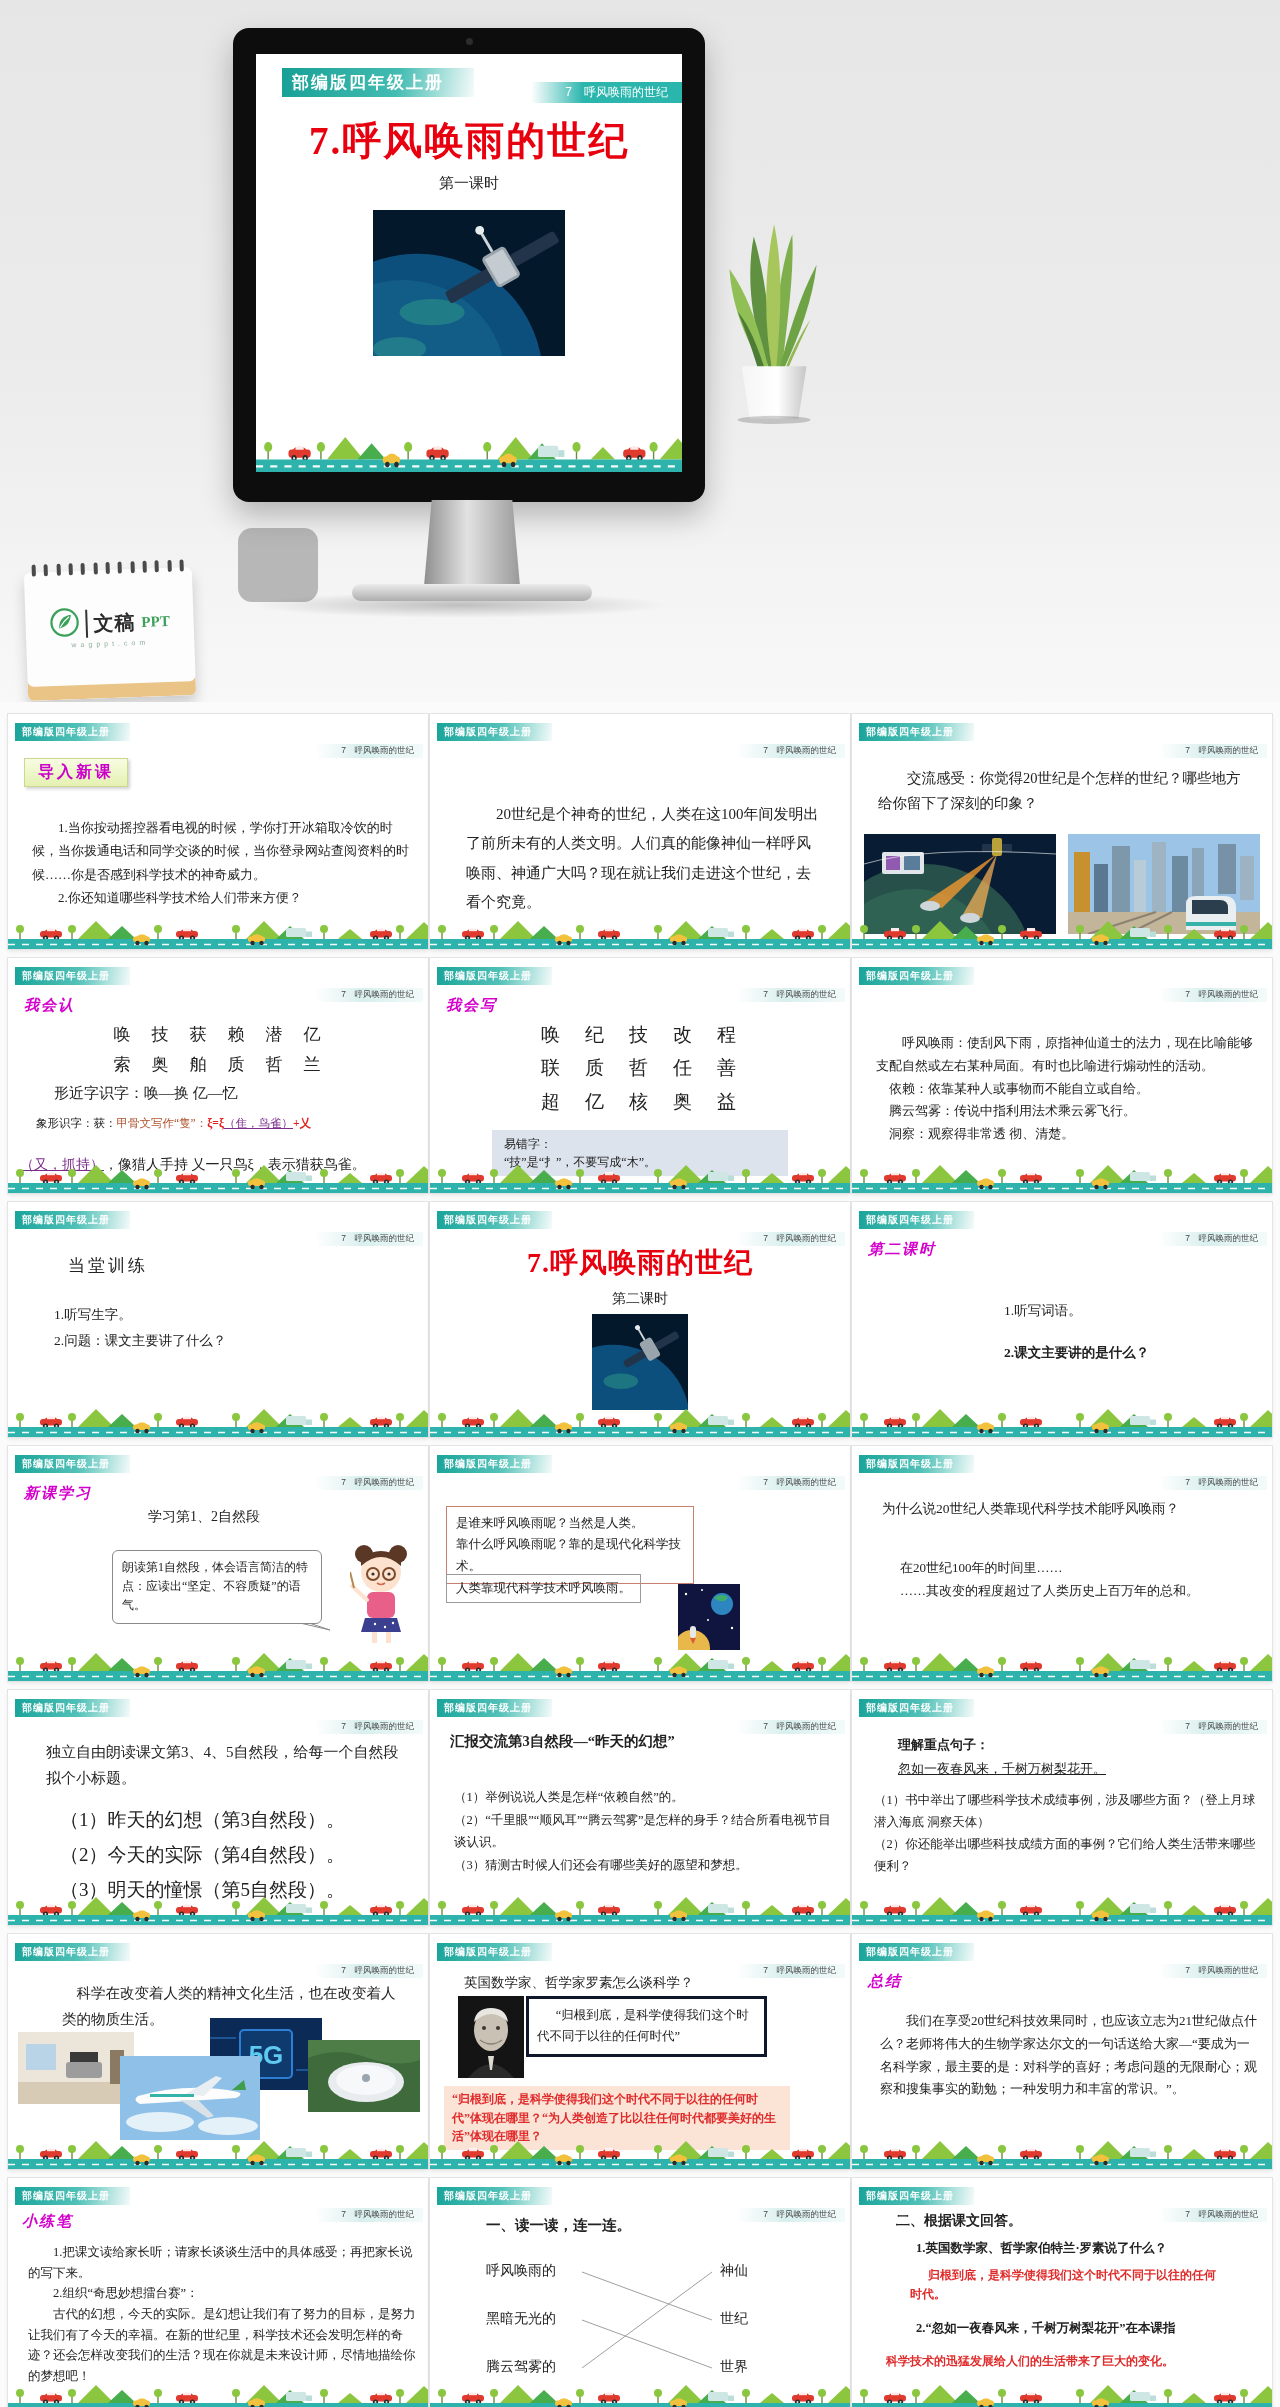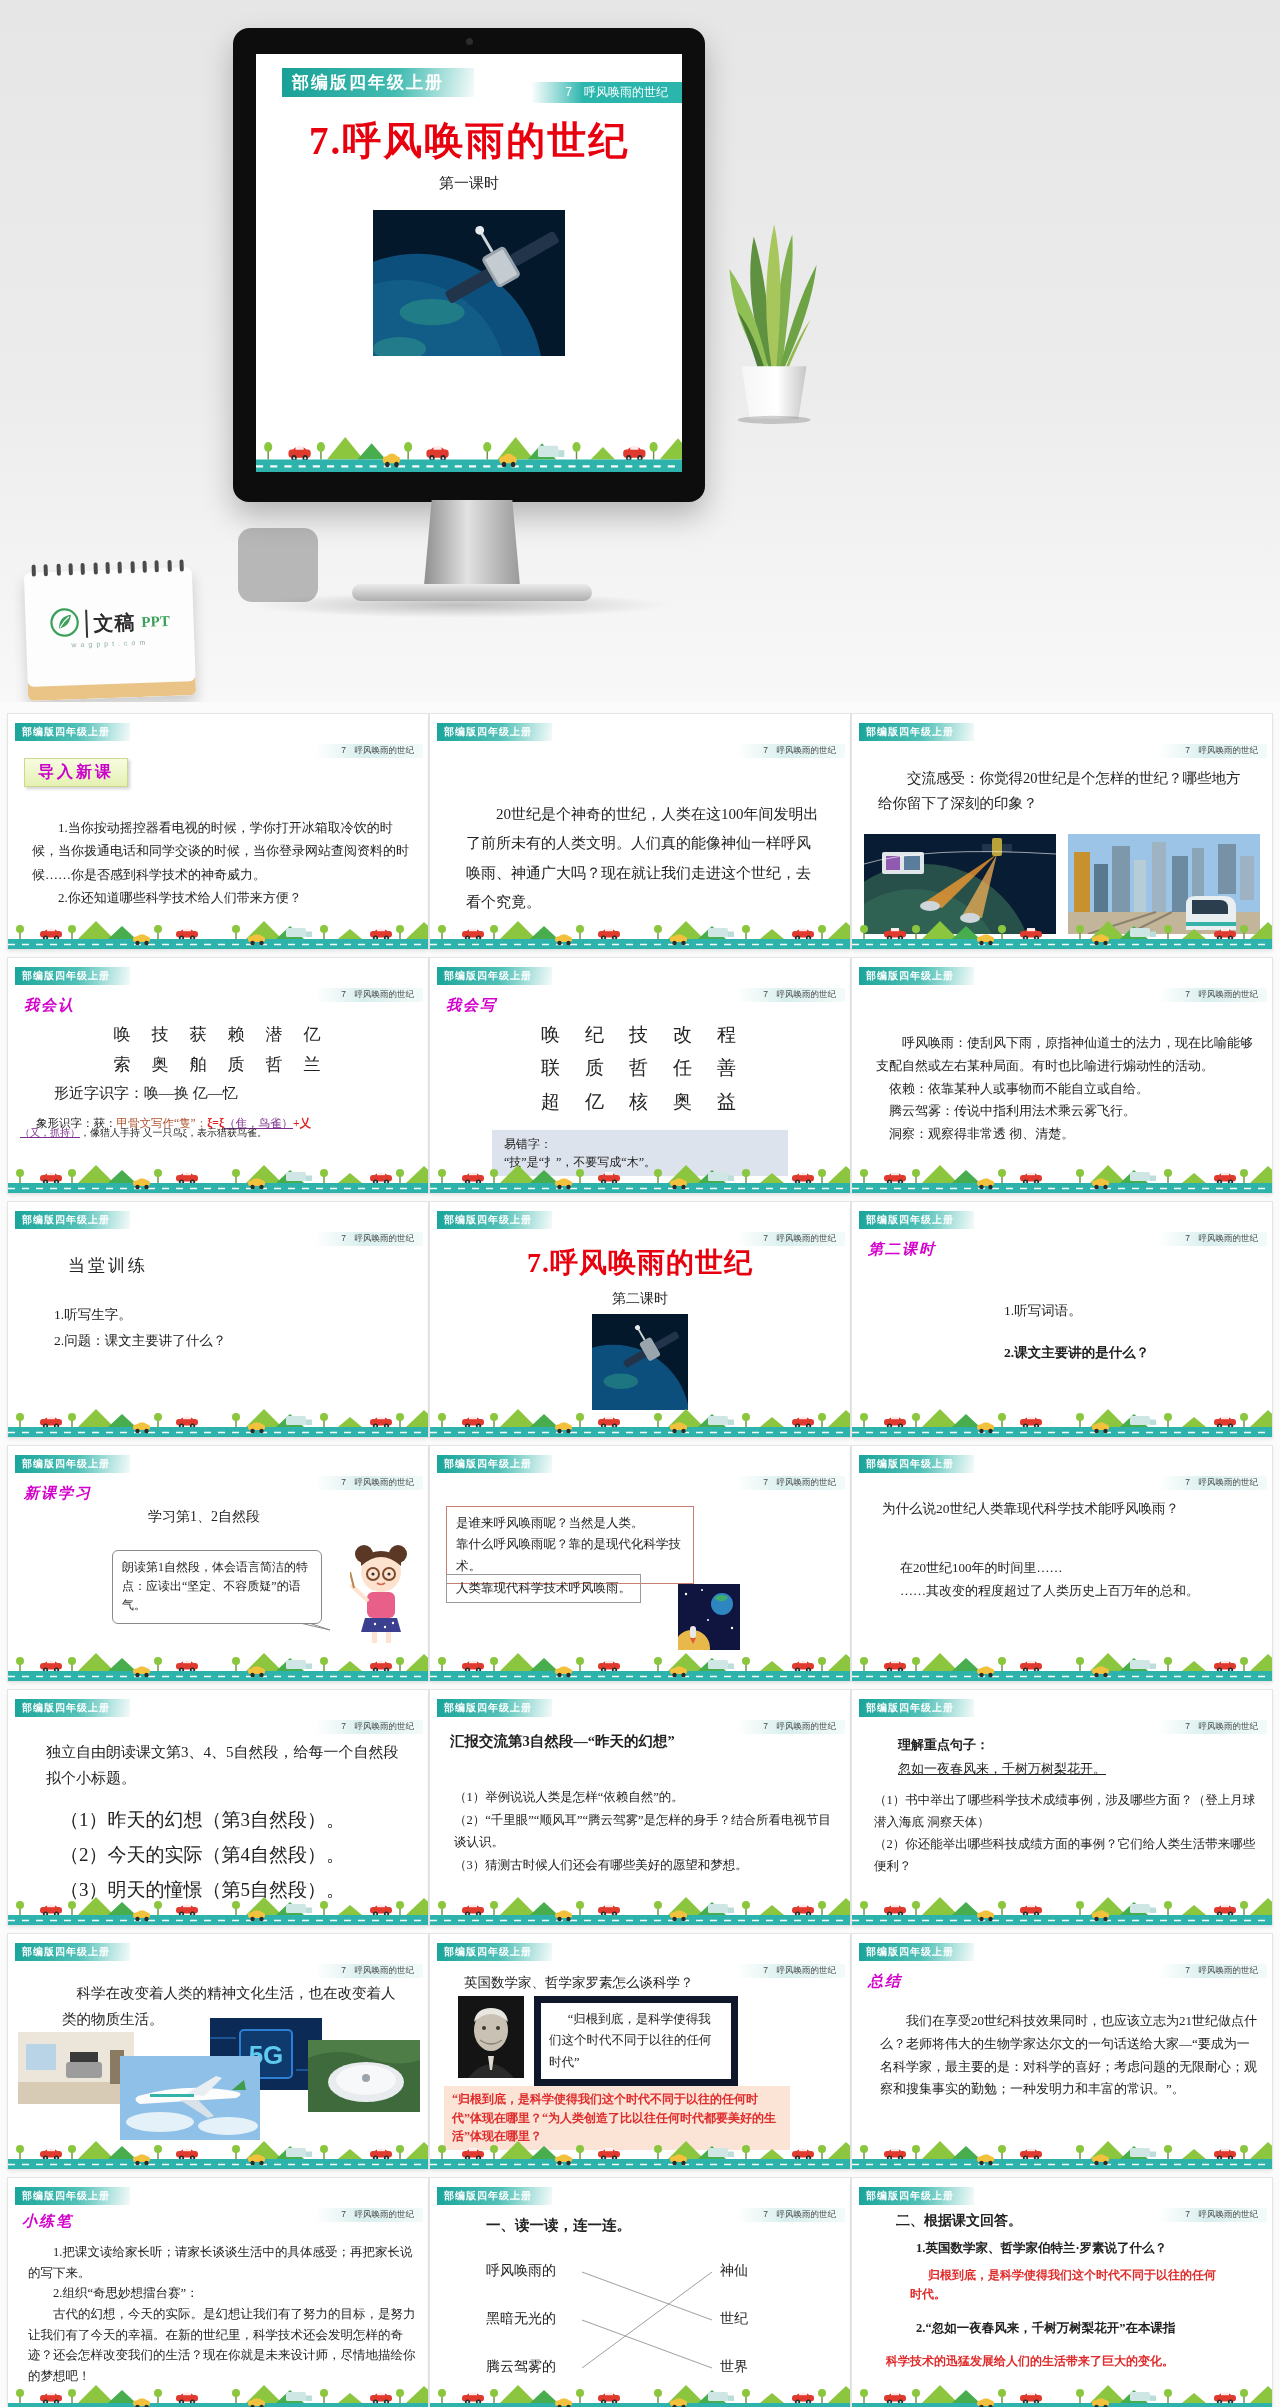--- a/index.html
+++ b/index.html
@@ -79,21 +79,21 @@
   .s1-tag { position:absolute; left:16px; top:44px; color:#cc00cc; font-weight:bold; font-size:16px;
           letter-spacing:3px; padding:3px 13px; background:linear-gradient(#f8fce2,#e4f1b2);
           border:1px solid #ccd88e; box-shadow:2px 2px 3px rgba(0,0,0,.18); z-index:2; }
   .s1-body { left:24px; right:16px; top:102px; font-size:13px; line-height:1.8; }
   .s1-body p { text-indent:2em; }
   .s2-body { left:36px; right:28px; top:86px; font-size:15px; line-height:1.95; text-indent:2em; }
   .s3-title { left:26px; right:18px; top:52px; font-size:14.5px; line-height:1.7; text-indent:2em; }
   .s4-chars { left:0; right:0; top:62px; text-align:center; font-size:17px; line-height:1.75; letter-spacing:2px; }
   .s4-line { left:46px; top:126px; font-size:15px; }
   .s4-p1 { left:28px; right:10px; top:158px; font-size:11.5px; }
-  .s4-p2 { left:12px; right:10px; top:168px; font-size:10px; }
+  .s4-p2 { left:12px; right:10px; top:198px; font-size:14px; }
   .seg-m { color:#b0532f; } .seg-p { color:#7b2d8b; text-decoration:underline; }
   .seg-r { color:#e02020; font-weight:bold; }
   .s5-chars { left:0; right:0; top:60px; text-align:center; font-size:19px; line-height:1.75; letter-spacing:3px; }
   .s5-note { left:62px; right:62px; top:172px; background:#dde3ed; padding:5px 12px; font-size:12px; line-height:1.5; }
   .s6-body { left:24px; right:14px; top:74px; font-size:13px; line-height:1.75; }
   .s6-body p { text-indent:1em; } .s6-body p:first-child { text-indent:2em; }
   .s7-title { left:60px; top:52px; font-size:17px; letter-spacing:3px; }
   .s7-l1 { left:46px; top:104px; font-size:13.5px; }
   .s7-l2 { left:46px; top:130px; font-size:13.5px; }
   .s8-title { left:0; right:0; top:42px; text-align:center; color:#e8000e; font-size:28px; font-weight:bold; letter-spacing:1px; }
@@ -113,21 +113,21 @@
   .s13-body { left:38px; right:28px; top:50px; font-size:15px; line-height:1.7; }
   .s13-items { left:52px; top:112px; font-size:19px; line-height:1.85; }
   .s14-title { left:20px; top:42px; font-size:14.5px; font-weight:bold; }
   .s14-items { left:24px; right:12px; top:96px; font-size:12.5px; line-height:1.8; }
   .s15-t1 { left:46px; top:46px; font-size:13px; font-weight:bold; }
   .s15-t2 { left:46px; top:70px; font-size:13px;text-decoration:underline; }
   .s15-items { left:22px; right:10px; top:100px; font-size:12.5px; line-height:1.75; }
   .s16-body { left:54px; right:30px; top:46px; font-size:14.5px; line-height:1.8; text-indent:1em; }
   .s17-title { left:34px; top:40px; font-size:13.5px; }
   .s17-img { left:28px; top:62px; width:66px; height:82px; }
-  .s17-quote { left:104px; top:62px; width:204px; border:7px solid #0f172a; padding:6px 8px;
+  .s17-quote { left:96px; top:62px; width:241px; border:3px solid #0f172a; padding:6px 8px;
           font-size:12.5px; line-height:1.7; text-indent:1.5em; }
   .s17-q { left:14px; right:60px; top:152px; background:#fbe3d6; color:#e02b2b; font-weight:bold;
           padding:4px 8px; font-size:12px; line-height:1.55; }
   .s18-body { left:28px; right:14px; top:76px; font-size:13px; line-height:1.75; text-indent:2em; }
   .s19-body { left:20px; right:12px; top:64px; font-size:12.5px; line-height:1.65; }
   .s19-body p { text-indent:2em; }
   .s20-title { left:56px; top:38px; font-size:14.5px; font-weight:bold; }
   .s20-item { font-size:14px; }
   .s20-lines { left:0; top:0; width:420px; height:235px; z-index:0; }
   .s21-title { left:44px; top:34px; font-size:14px; font-weight:bold; }

